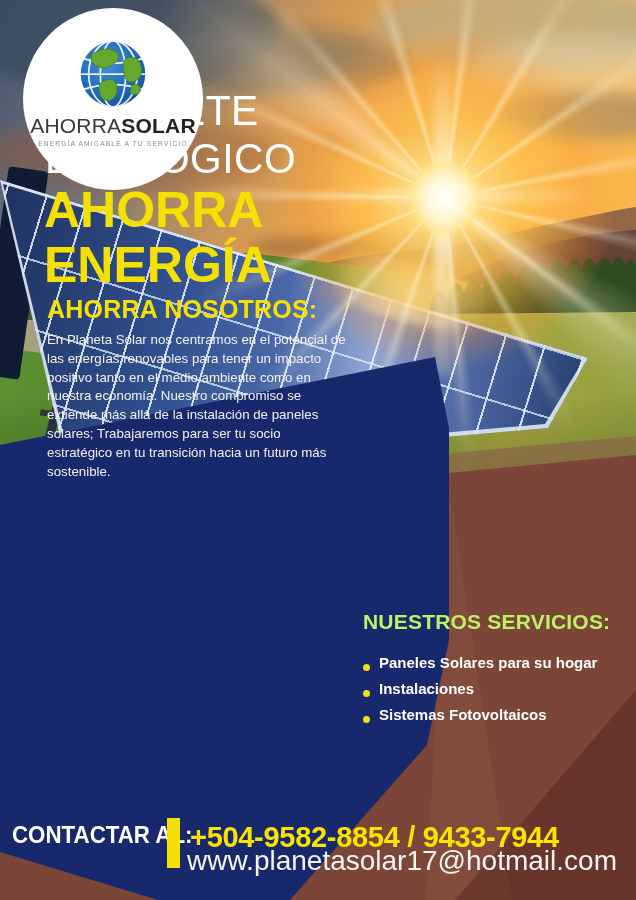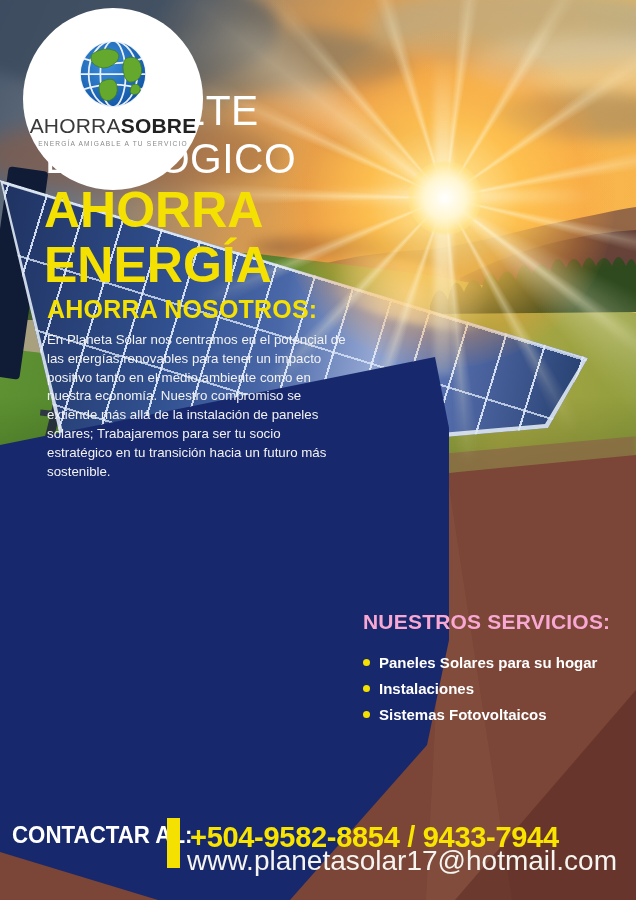--- a/index.html
+++ b/index.html
@@ -78,23 +78,23 @@
 
   
   .headline { position:absolute; left:45px; top:87px; color:#fff; font-size:42px; line-height:48px;
     font-weight:400; letter-spacing:.5px; transform:scaleX(.97); transform-origin:left top; }
   .accent-head { position:absolute; left:44px; top:183px; color:#f5e101; font-size:50px; line-height:55px;
     font-weight:700; letter-spacing:0; }
   .about-title { position:absolute; left:47px; top:295px; color:#f5e101; font-size:25px; font-weight:700; letter-spacing:.2px; }
   .about-body { position:absolute; left:47px; top:331px; width:302px; color:#f2f2f2; font-size:13.3px;
     line-height:18.8px; font-weight:400; }
   .services { position:absolute; left:363px; top:610px; width:250px; }
-  .services-title { color:#f9a8d4; font-size:21px; font-weight:700; letter-spacing:.2px; white-space:nowrap; }
+  .services-title { color:#bef264; font-size:21px; font-weight:700; letter-spacing:.2px; white-space:nowrap; }
   .services-list { list-style:none; margin-top:20px; }
-  .services-list li { display:flex; align-items:center; margin-bottom:9px; }
+  .services-list li { display:flex; align-items:flex-end; margin-bottom:9px; }
   .bullet-dot { width:7px; height:7px; border-radius:50%; background:#f5e101; margin-right:9px; flex:0 0 auto; }
   .service-label { color:#fff; font-size:15px; font-weight:700; white-space:nowrap; }
   .contact { position:absolute; left:0; top:812px; width:636px; height:70px; }
   .contact-label { position:absolute; left:12px; top:10px; color:#fff; font-size:23px; font-weight:700;
     transform:scaleX(.97); transform-origin:left top; white-space:nowrap; }
   .contact-bar { position:absolute; left:167px; top:6px; width:13px; height:50px; background:#f5e101; }
   .contact-phones { position:absolute; left:190px; top:9px; color:#f9e400; font-size:29px; font-weight:700;
     letter-spacing:-.3px; white-space:nowrap; }
   .contact-email { position:absolute; left:187px; top:33px; color:#f4f4f0; font-size:28px; font-weight:400; white-space:nowrap; }
   .watermark { position:absolute; left:10px; top:875px; font-size:13px; color:rgba(225,210,205,.5); letter-spacing:.3px; }
@@ -217,19 +217,19 @@
         <path d="M9,53 Q40,43 71,53"></path>
       </g>
       <g fill="#64a82e" stroke="#3e7d1d" stroke-width="0.8">
         <path d="M18,17 q12,-9 24,-4 q7,4 2,11 q-9,9 -18,6 q-11,-4 -8,-13 Z"></path>
         <path d="M33,43 q9,-3 11,6 q2,11 -7,15 q-9,2 -11,-9 q-2,-10 7,-12 Z"></path>
         <path d="M53,21 q11,-4 15,5 q4,11 -3,17 q-9,6 -13,-3 q-4,-12 1,-19 Z"></path>
         <path d="M60,48 q7,-2 8,4 q0,6 -7,6 q-6,-1 -1,-10 Z"></path>
       </g>
     </svg>
     <div class="brand-line">
-      <span>AHORRA</span><span class="brand-bold">SOBRE</span>
+      <span>AHORRA</span><span class="brand-bold">SOLAR</span>
     </div>
     <div class="logo-tagline">ENERGÍA AMIGABLE A TU SERVICIO</div>
   </div>
 
 
 </div>
 
 </body></html>

